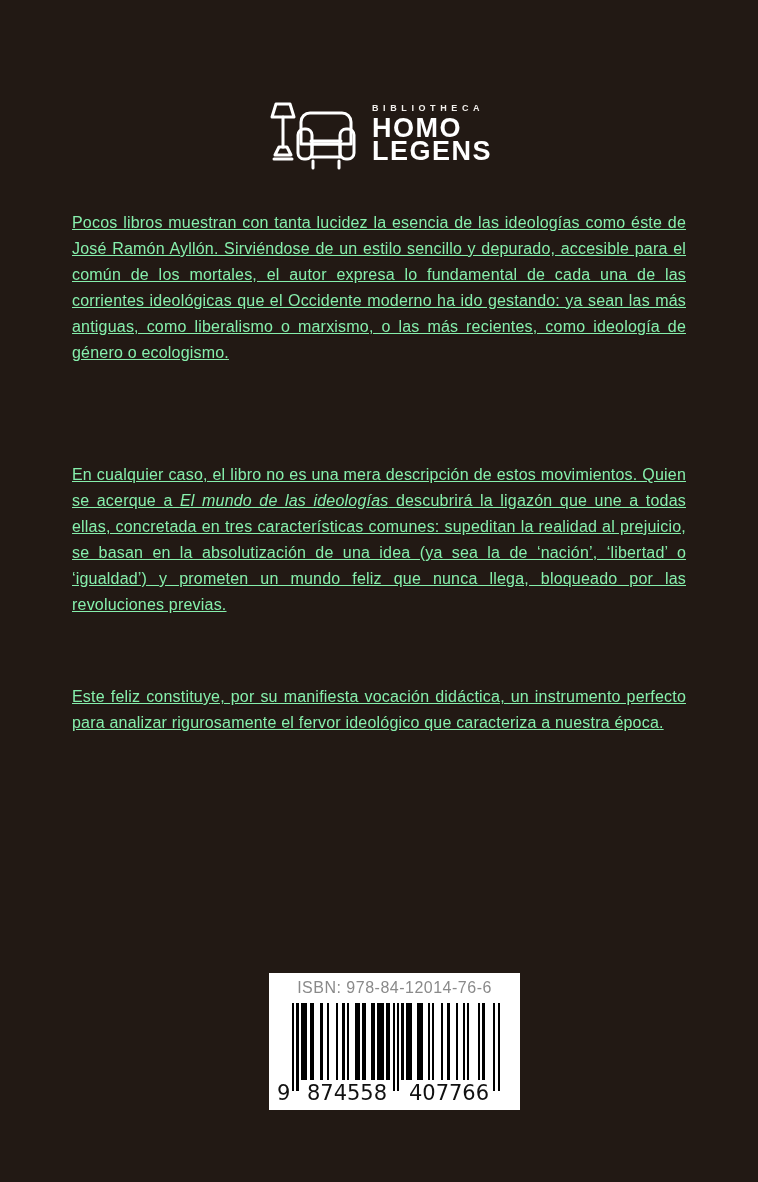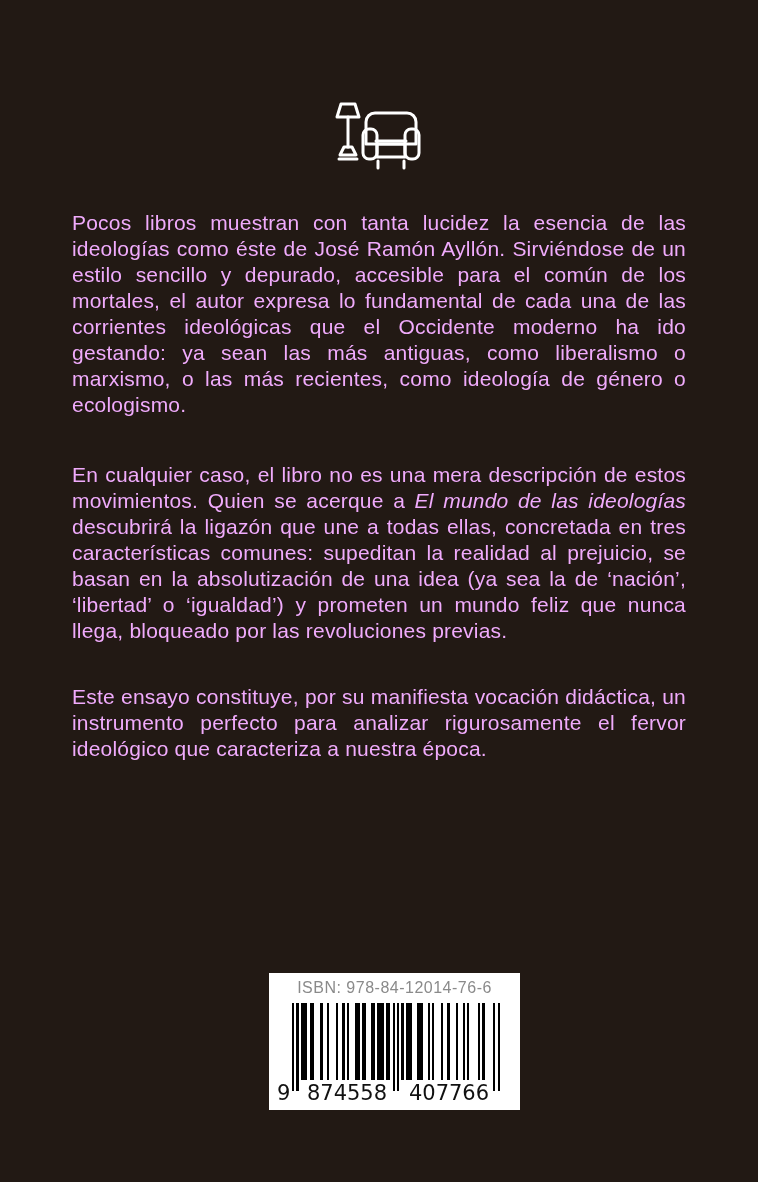--- a/index.html
+++ b/index.html
@@ -26,25 +26,26 @@
     color:#f2efec;margin-bottom:4px;white-space:nowrap;
   }
   .brand-big{
     font-size:27px;font-weight:800;letter-spacing:1.5px;
     line-height:23px;color:#ffffff;white-space:nowrap;
   }
 
   
   .copy{
     position:absolute;left:72px;width:614px;
-    color:#f0abfc;
-    font-size:21px;line-height:26px;
+    color:#86efac;
+    font-size:16px;line-height:26px;
     text-align:justify;
     letter-spacing:0.2px;
     margin:0;
+    text-decoration:underline;
   }
   .copy:after{content:"";display:inline-block;width:0;}
   #para1{top:210px;}
   #para2{top:462px;}
   #para3{top:684px;}
   .book-title{font-style:italic;}
 
   
   .barcode-panel{
     position:absolute;
@@ -94,27 +95,32 @@
 
       <path d="M44 12 h32 a9 9 0 0 1 9 9 v22 h-50 v-22 a9 9 0 0 1 9 -9 z"></path>
       <line x1="45" y1="40" x2="75" y2="40"></line>
       <rect x="32" y="28" width="14" height="30" rx="6"></rect>
       <rect x="74" y="28" width="14" height="30" rx="6"></rect>
       <path d="M46 43 h28 v13 h-28 z"></path>
       <line x1="47" y1="60" x2="47" y2="67"></line>
       <line x1="73" y1="60" x2="73" y2="67"></line>
     </svg>
   </span>
+  <span class="logo-text">
+    <span class="brand-top">BIBLIOTHECA</span>
+    <span class="brand-big">HOMO</span>
+    <span class="brand-big">LEGENS</span>
+  </span>
 </div>
 
 <p id="para1" class="copy">Pocos libros muestran con tanta lucidez la esencia de las ideologías como éste de José Ramón Ayllón. Sirviéndose de un estilo sencillo y depurado, accesible para el común de los mortales, el autor expresa lo fundamental de cada una de las corrientes ideológicas que el Occidente moderno ha ido gestando: ya sean las más antiguas, como liberalismo o marxismo, o las más recientes, como ideología de género o ecologismo.</p>
 
 <p id="para2" class="copy"><span>En cualquier caso, el libro no es una mera descripción de estos movimientos. Quien se acerque a </span><span class="book-title">El mundo de las ideologías</span><span> descubrirá la ligazón que une a todas ellas, concretada en tres características comunes: supeditan la realidad al prejuicio, se basan en la absolutización de una idea (ya sea la de ‘nación’, ‘libertad’ o ‘igualdad’) y prometen un mundo feliz que nunca llega, bloqueado por las revoluciones previas.</span></p>
 
-<p id="para3" class="copy">Este ensayo constituye, por su manifiesta vocación didáctica, un instrumento perfecto para analizar rigurosamente el fervor ideológico que caracteriza a nuestra época.</p>
+<p id="para3" class="copy">Este feliz constituye, por su manifiesta vocación didáctica, un instrumento perfecto para analizar rigurosamente el fervor ideológico que caracteriza a nuestra época.</p>
 
 <div class="barcode-panel">
   <div class="isbn-label">ISBN: 978-84-12014-76-6</div>
   <div class="bars">
       <div style="width: 2.2px; height: 88px; background: rgb(0, 0, 0);"></div>
       <div style="width: 2.2px; height: 88px; background: transparent;"></div>
       <div style="width: 2.2px; height: 88px; background: rgb(0, 0, 0);"></div>
       <div style="width: 2.2px; height: 77px; background: transparent;"></div>
       <div style="width: 2.2px; height: 77px; background: rgb(0, 0, 0);"></div>
       <div style="width: 2.2px; height: 77px; background: rgb(0, 0, 0);"></div>

